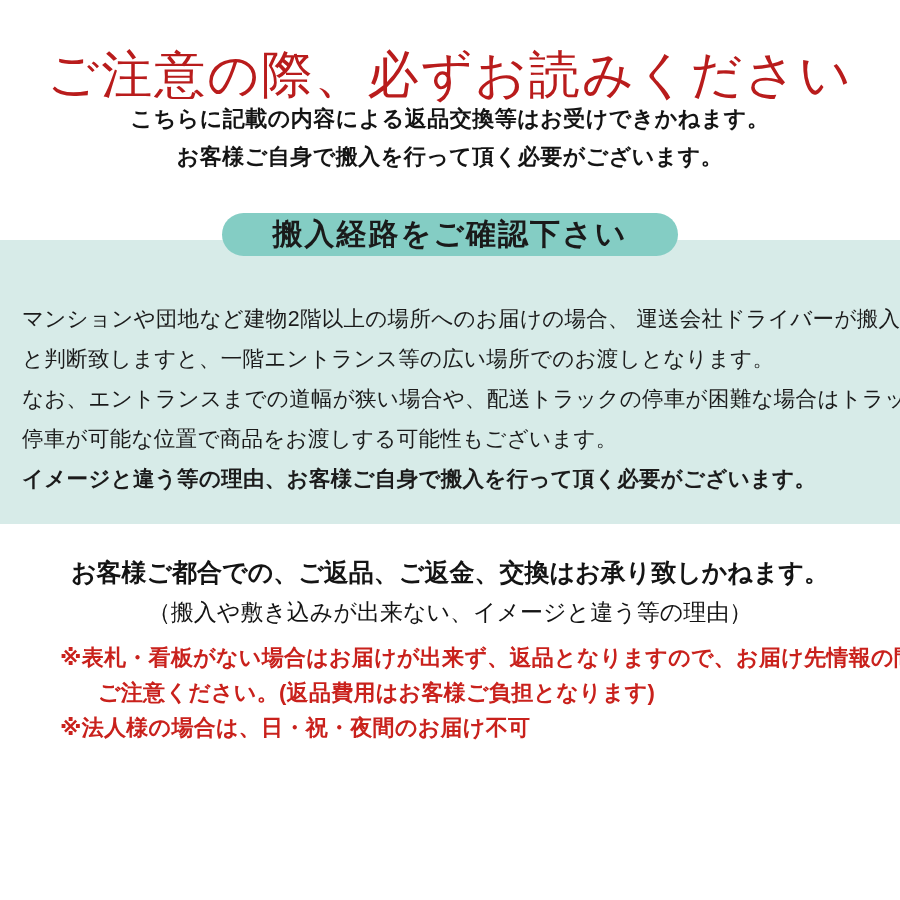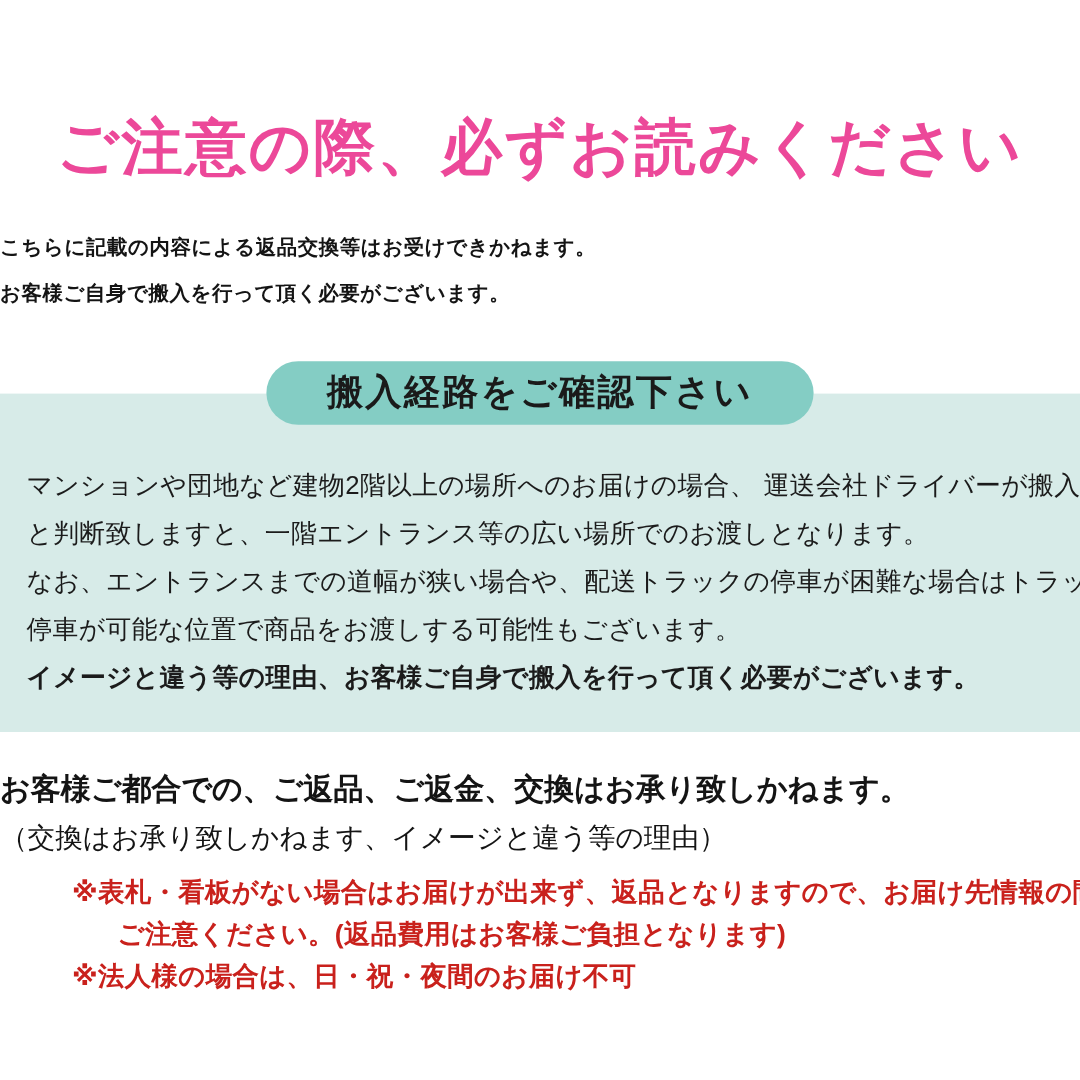--- a/index.html
+++ b/index.html
@@ -8,48 +8,47 @@
     background: #ffffff;
   }
   body {
     width: 900px;
     height: 900px;
     overflow: hidden;
     font-family: "Liberation Sans", "DejaVu Sans", sans-serif;
     color: #141414;
   }
   .page-title {
-    margin: 97px 0 0 0;
+    margin: 49px 0 0 0;
     text-align: center;
     font-size: 51px;
     line-height: 1;
-    font-weight: 700;
+    font-weight: 400;
     letter-spacing: 2px;
-    color: #ec4899;
+    color: #b91c1c;
   }
   .intro {
-    margin-top: 40px;
-    text-align: left;
-    font-size: 17px;
+    text-align: center;
+    font-size: 22px;
     line-height: 38px;
     font-weight: 600;
     letter-spacing: 0.5px;
   }
   .carry-section {
     margin-top: 64px;
     background: #d7ebe8;
     position: relative;
     padding-bottom: 25px;
   }
   .banner {
     position: relative;
     top: -27px;
     width: 456px;
-    height: 53px;
-    margin: 4px auto;
+    height: 43px;
+    margin: 16px auto;
     background: #84cdc4;
     border-radius: 29px;
     display: flex;
     align-items: center;
     justify-content: center;
     font-size: 30px;
     font-weight: 700;
     letter-spacing: 2px;
     color: #1a1a1a;
   }
@@ -62,20 +61,21 @@
     color: #1b1b1b;
   }
   .carry-text .line {
     white-space: nowrap;
   }
   .carry-text .bold {
     font-weight: 800;
   }
   .return-policy {
     margin-top: 28px;
+    text-align: center;
   }
   .return-policy .line1 {
     font-size: 25px;
     line-height: 40px;
     font-weight: 600;
   }
   .return-policy .line2 {
     font-size: 23px;
     line-height: 40px;
     font-weight: 500;
@@ -111,20 +111,20 @@
     <div class="line">マンションや団地など建物2階以上の場所へのお届けの場合、 運送会社ドライバーが搬入不可</div>
     <div class="line">と判断致しますと、一階エントランス等の広い場所でのお渡しとなります。</div>
     <div class="line">なお、エントランスまでの道幅が狭い場合や、配送トラックの停車が困難な場合はトラックの</div>
     <div class="line">停車が可能な位置で商品をお渡しする可能性もございます。</div>
     <div class="line bold">イメージと違う等の理由、お客様ご自身で搬入を行って頂く必要がございます。</div>
   </div>
 </div>
 
 <div class="return-policy">
   <div class="line1">お客様ご都合での、ご返品、ご返金、交換はお承り致しかねます。</div>
-  <div class="line2">（交換はお承り致しかねます、イメージと違う等の理由）</div>
+  <div class="line2">（搬入や敷き込みが出来ない、イメージと違う等の理由）</div>
 </div>
 
 <div class="warnings" style="color: rgb(201, 33, 28);">
   <div class="w-line">※表札・看板がない場合はお届けが出来ず、返品となりますので、お届け先情報の間違いに</div>
   <div class="w-line w-cont">ご注意ください。(返品費用はお客様ご負担となります)</div>
   <div class="w-line">※法人様の場合は、日・祝・夜間のお届け不可</div>
 </div>
 
 </body></html>

